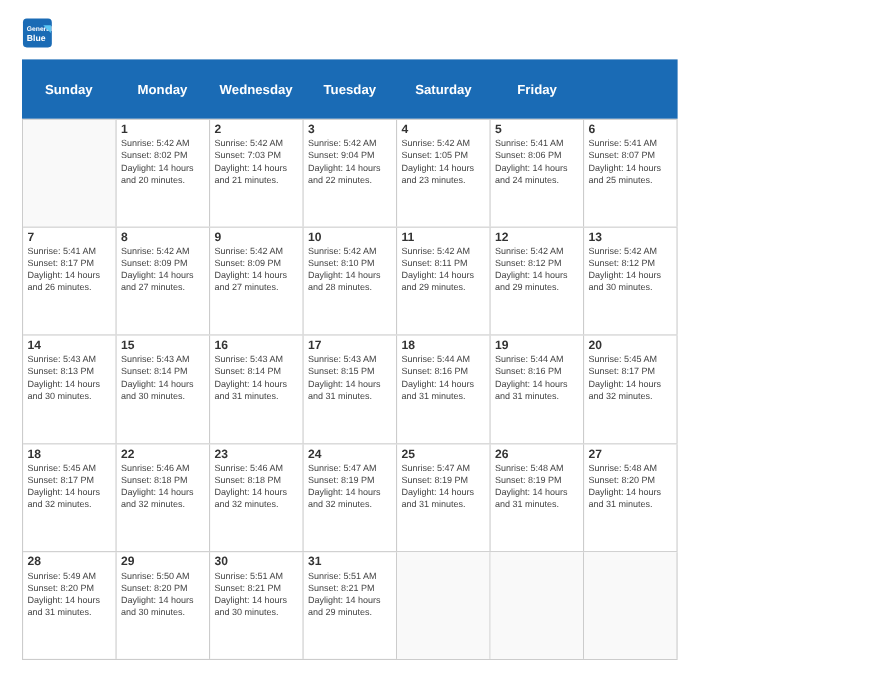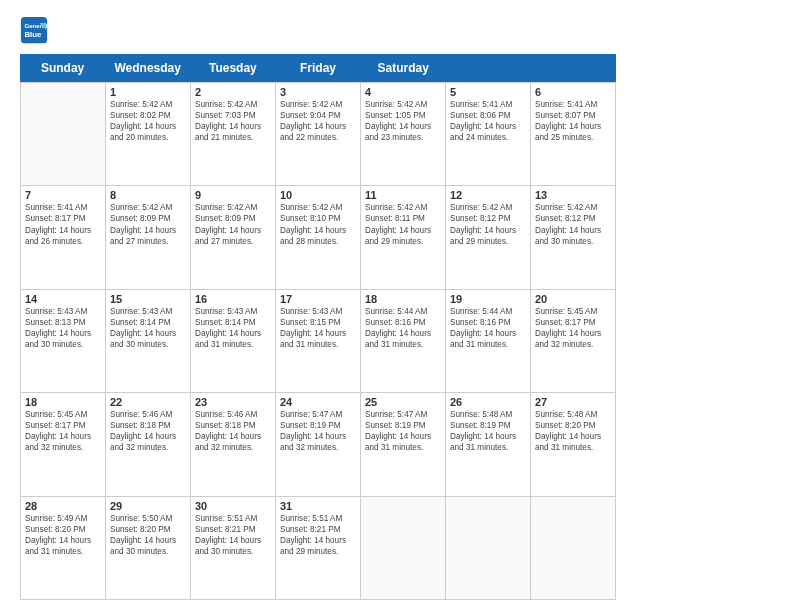--- a/index.html
+++ b/index.html
@@ -63,21 +63,21 @@
     .cal-header {
       display: grid;
       grid-template-columns: repeat(7, 1fr);
       background: #1a6bb5;
     }
     .cal-header-cell {
       color: #fff;
       text-align: center;
       font-size: 12px;
       font-weight: bold;
-      padding: 7px 2px;
+      padding: 20px 2px;
     }
     .cal-body {
       flex: 1;
       display: flex;
       flex-direction: column;
       border-left: 1px solid #ccc;
       border-bottom: 1px solid #ccc;
     }
     .cal-row {
       display: grid;
@@ -129,24 +129,25 @@
     </div>
     <div class="title-area">
       <div class="month-title"></div>
       <div class="subtitle"></div>
     </div>
   </div>
 
   <div class="calendar">
     <div class="cal-header" id="cal-header">
         <div class="cal-header-cell">Sunday</div>
+        <div class="cal-header-cell">Monday</div>
         <div class="cal-header-cell">Wednesday</div>
         <div class="cal-header-cell">Tuesday</div>
+        <div class="cal-header-cell">Saturday</div>
         <div class="cal-header-cell">Friday</div>
-        <div class="cal-header-cell">Saturday</div>
       </div>
     <div class="cal-body" id="cal-body">
         <div class="cal-row">
           <div class="cal-cell empty"></div>
           <div class="cal-cell">
             <span class="day-num">1</span>
             <span class="cell-line">Sunrise: 5:42 AM</span>
             <span class="cell-line">Sunset: 8:02 PM</span>
             <span class="cell-line">Daylight: 14 hours</span>
             <span class="cell-line">and 20 minutes.</span>

